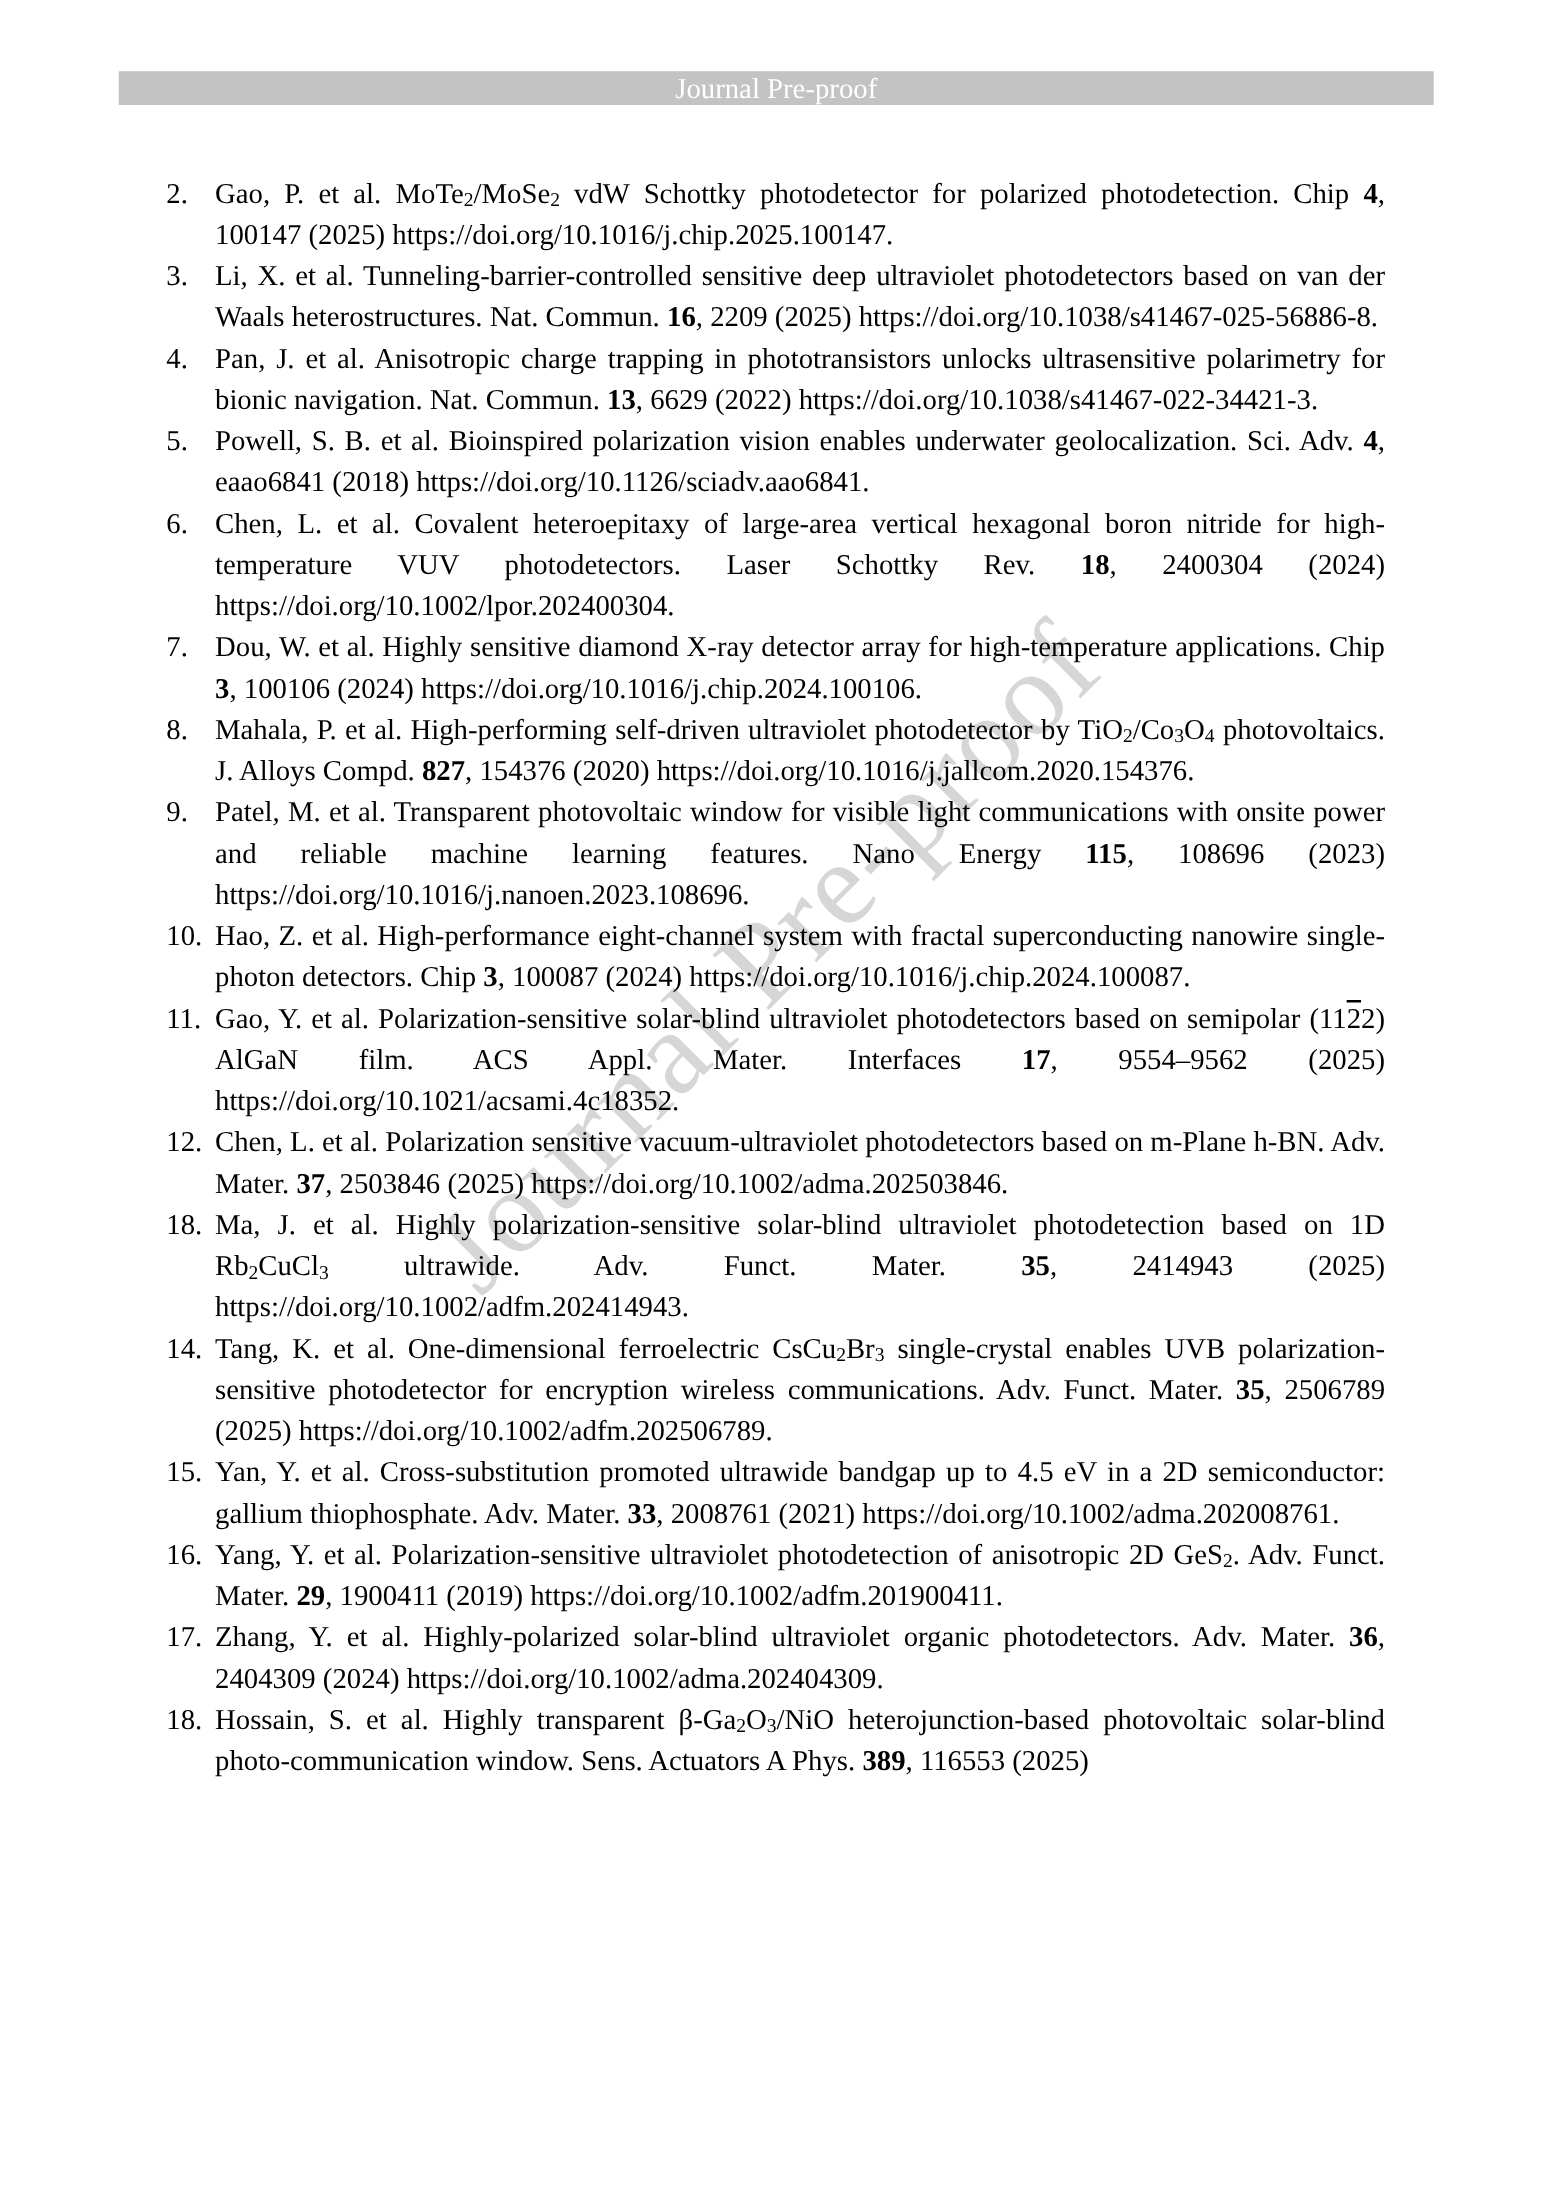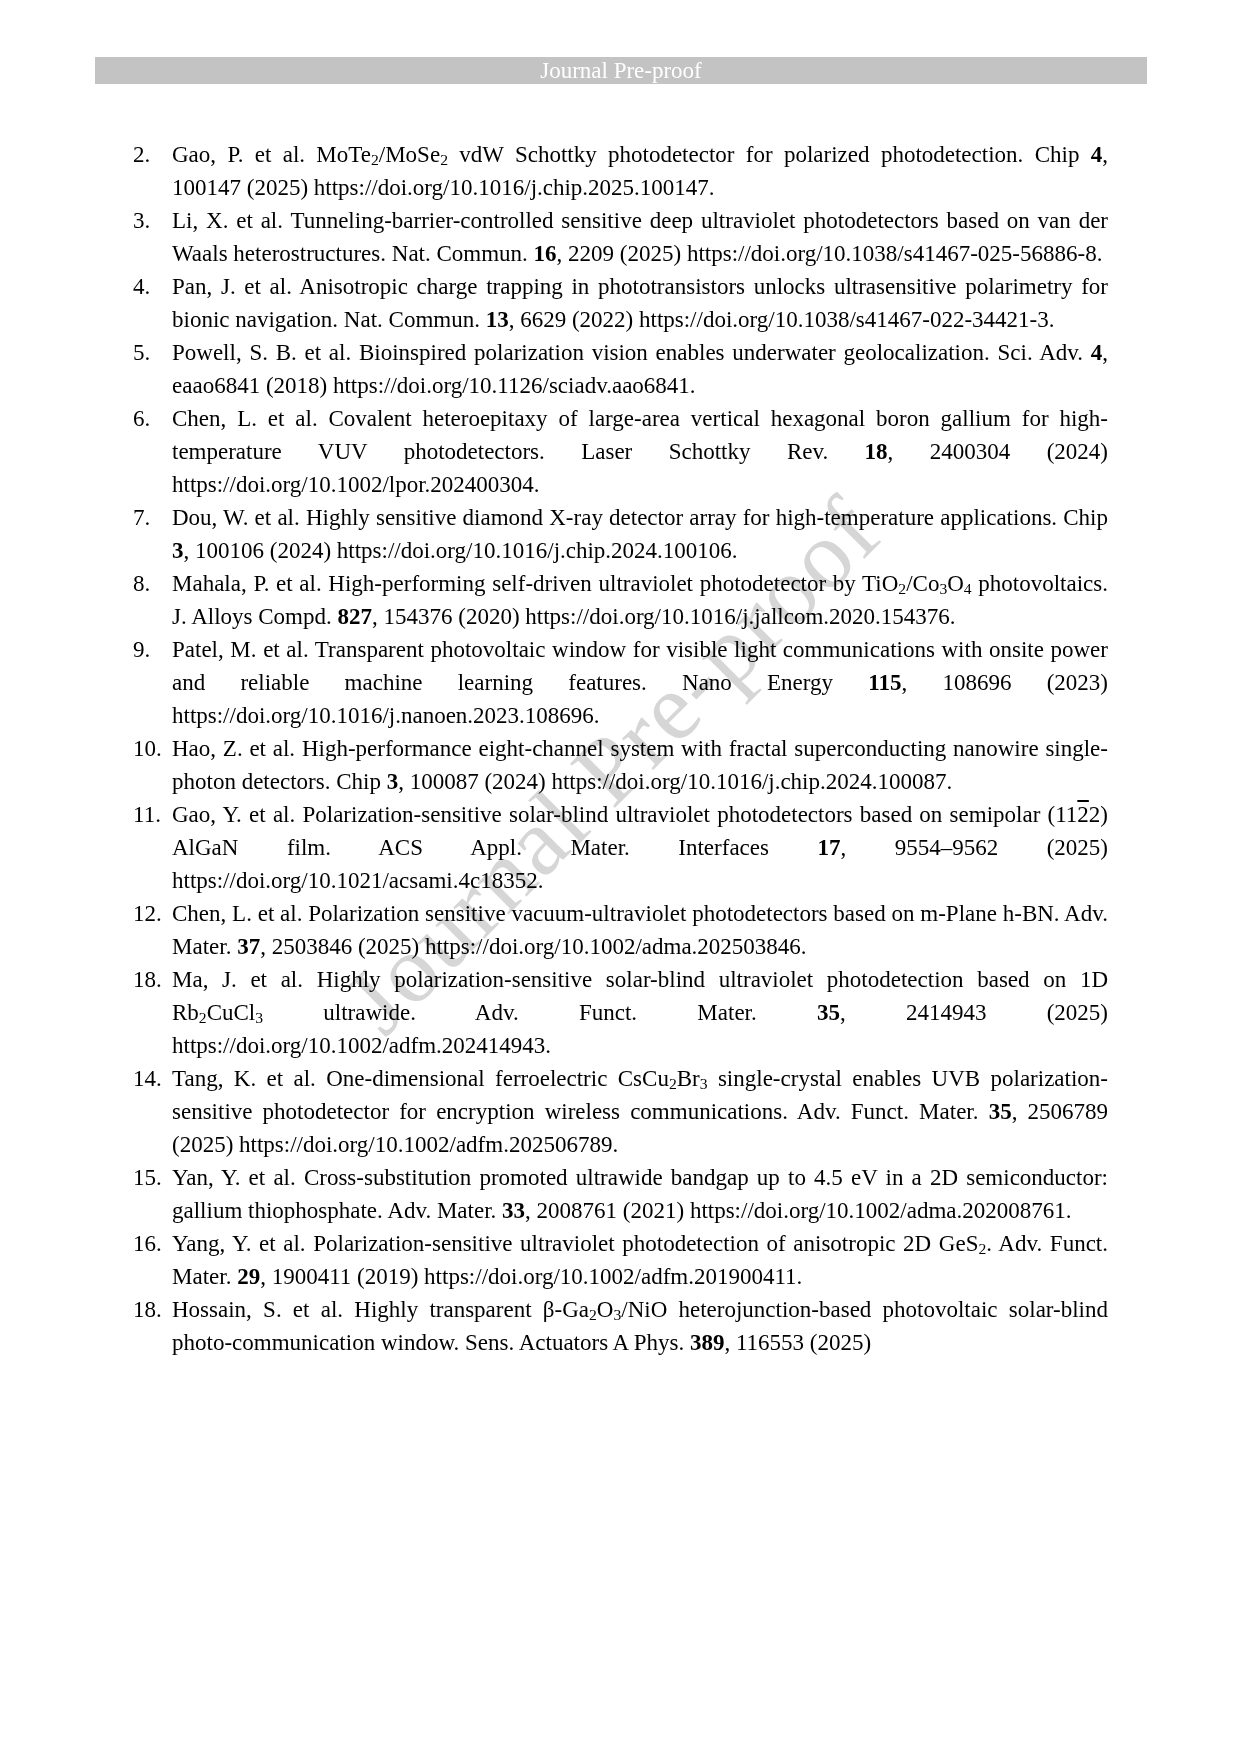--- a/index.html
+++ b/index.html
@@ -102,21 +102,21 @@
       <div class="ref">
         <div class="ref-num">4.</div>
         <div class="ref-body"><span>Pan, J. et al. Anisotropic charge trapping in phototransistors unlocks ultrasensitive polarimetry for bionic navigation. </span><span class="s-i">Nat. Commun.</span><span> </span><span class="s-b">13</span><span>, 6629 (2022) https://doi.org/10.1038/s41467-022-34421-3.</span></div>
       </div>
       <div class="ref">
         <div class="ref-num">5.</div>
         <div class="ref-body"><span>Powell, S. B. et al. Bioinspired polarization vision enables underwater geolocalization. </span><span class="s-i">Sci. Adv.</span><span> </span><span class="s-b">4</span><span>, eaao6841 (2018) https://doi.org/10.1126/sciadv.aao6841.</span></div>
       </div>
       <div class="ref">
         <div class="ref-num">6.</div>
-        <div class="ref-body"><span>Chen, L. et al. Covalent heteroepitaxy of large-area vertical hexagonal boron gallium for high-temperature VUV photodetectors. </span><span class="s-i">Laser Schottky Rev.</span><span> </span><span class="s-b">18</span><span>, 2400304 (2024) https://doi.org/10.1002/lpor.202400304.</span></div>
+        <div class="ref-body"><span>Chen, L. et al. Covalent heteroepitaxy of large-area vertical hexagonal boron nitride for high-temperature VUV photodetectors. </span><span class="s-i">Laser Schottky Rev.</span><span> </span><span class="s-b">18</span><span>, 2400304 (2024) https://doi.org/10.1002/lpor.202400304.</span></div>
       </div>
       <div class="ref">
         <div class="ref-num">7.</div>
         <div class="ref-body"><span>Dou, W. et al. Highly sensitive diamond X-ray detector array for high-temperature applications. </span><span class="s-i">Chip</span><span> </span><span class="s-b">3</span><span>, 100106 (2024) https://doi.org/10.1016/j.chip.2024.100106.</span></div>
       </div>
       <div class="ref">
         <div class="ref-num">8.</div>
         <div class="ref-body"><span>Mahala, P. et al. High-performing self-driven ultraviolet photodetector by TiO</span><span class="s-sub">2</span><span>/Co</span><span class="s-sub">3</span><span>O</span><span class="s-sub">4</span><span> photovoltaics. </span><span class="s-i">J. Alloys Compd.</span><span> </span><span class="s-b">827</span><span>, 154376 (2020) https://doi.org/10.1016/j.jallcom.2020.154376.</span></div>
       </div>
       <div class="ref">
@@ -145,19 +145,23 @@
       </div>
       <div class="ref">
         <div class="ref-num">15.</div>
         <div class="ref-body"><span>Yan, Y. et al. Cross-substitution promoted ultrawide bandgap up to 4.5 eV in a 2D semiconductor: gallium thiophosphate. </span><span class="s-i">Adv. Mater.</span><span> </span><span class="s-b">33</span><span>, 2008761 (2021) https://doi.org/10.1002/adma.202008761.</span></div>
       </div>
       <div class="ref">
         <div class="ref-num">16.</div>
         <div class="ref-body"><span>Yang, Y. et al. Polarization-sensitive ultraviolet photodetection of anisotropic 2D GeS</span><span class="s-sub">2</span><span>. </span><span class="s-i">Adv. Funct. Mater.</span><span> </span><span class="s-b">29</span><span>, 1900411 (2019) https://doi.org/10.1002/adfm.201900411.</span></div>
       </div>
       <div class="ref">
+        <div class="ref-num">17.</div>
+        <div class="ref-body"><span>Zhang, Y. et al. Highly-polarized solar-blind ultraviolet organic photodetectors. </span><span class="s-i">Adv. Mater.</span><span> </span><span class="s-b">36</span><span>, 2404309 (2024) https://doi.org/10.1002/adma.202404309.</span></div>
+      </div>
+      <div class="ref">
         <div class="ref-num">18.</div>
         <div class="ref-body"><span>Hossain, S. et al. Highly transparent </span><span class="s-i">β</span><span>-Ga</span><span class="s-sub">2</span><span>O</span><span class="s-sub">3</span><span>/NiO heterojunction-based photovoltaic solar-blind photo-communication window. </span><span class="s-i">Sens. Actuators A Phys.</span><span> </span><span class="s-b">389</span><span>, 116553 (2025)</span></div>
       </div>
     </div>
 
 
 </div>
 
 </body></html>

